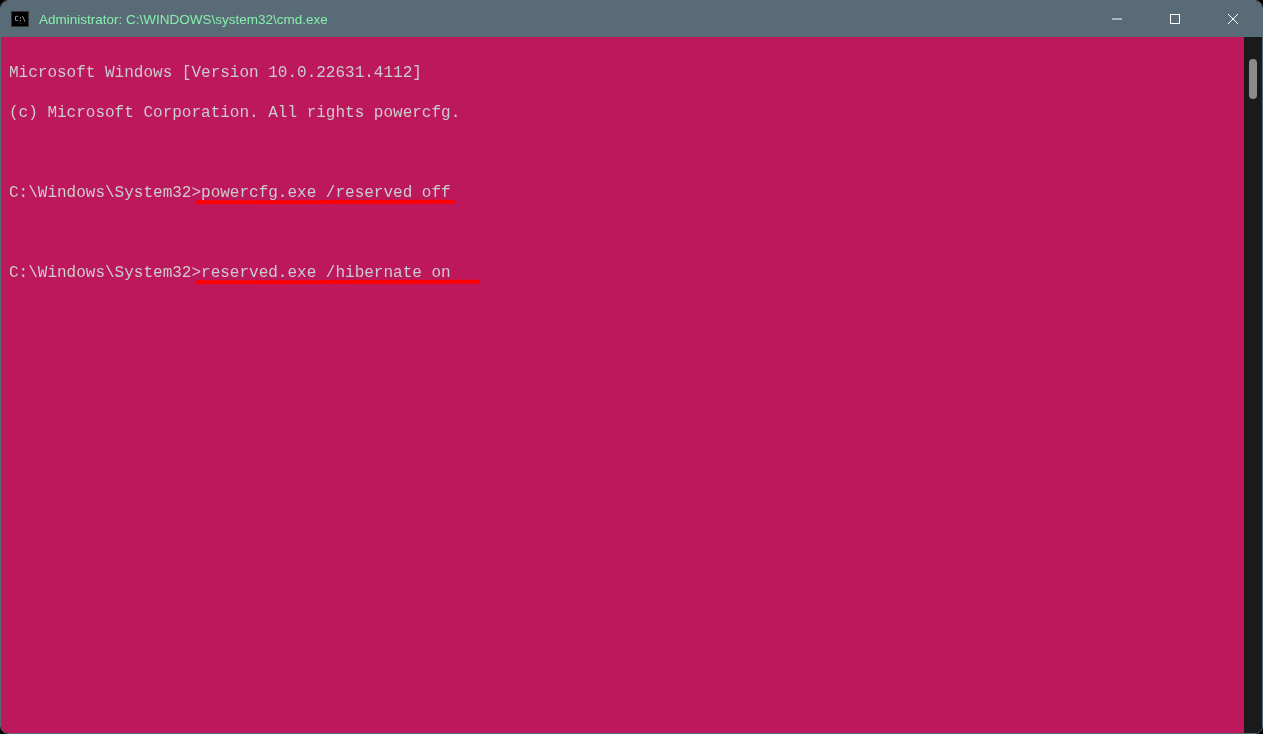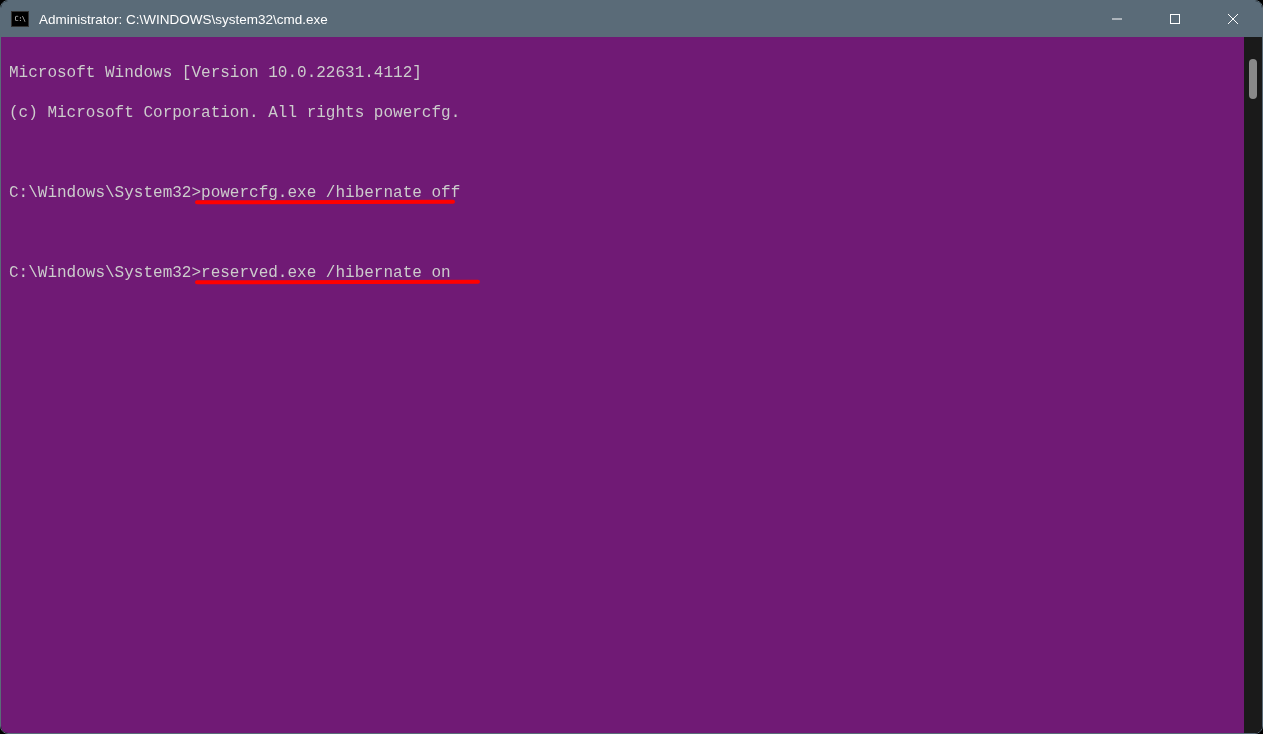--- a/index.html
+++ b/index.html
@@ -36,21 +36,21 @@
       margin-right: 10px;
       display: flex;
       align-items: center;
       justify-content: center;
       font-size: 7px;
       font-family: Consolas, monospace;
       color: #ccc;
       letter-spacing: -0.5px;
     }
     .titlebar-text {
-      color: #ffffff;
+      color: #86efac;
       font-size: 13.5px;
       flex: 1;
     }
     .win-controls {
       display: flex;
       height: 100%;
     }
     .win-btn {
       width: 58px;
       height: 100%;
@@ -61,21 +61,21 @@
       cursor: pointer;
     }
     .win-btn svg { width: 12px; height: 12px; }
     .terminal {
       flex: 1;
       position: relative;
       display: flex;
     }
     .terminal-body {
       flex: 1;
-      background: #701a75;
+      background: #be185d;
       padding: 6px 8px;
       font-family: Consolas, 'Courier New', monospace;
       font-size: 16px;
       line-height: 20px;
       color: #cccccc;
       white-space: pre;
       position: relative;
       overflow: hidden;
     }
     .line { position: relative; }
@@ -129,21 +129,21 @@
         </svg>
       </div>
     </div>
   </div>
 
   <div class="terminal">
     <div class="terminal-body">
 <div class="line">Microsoft Windows [Version 10.0.22631.4112]</div>
 <div class="line">(c) Microsoft Corporation. All rights powercfg.</div>
 <div class="line"> </div>
-<div class="line"><span>C:\Windows\System32&gt;</span><span>powercfg.exe /hibernate off</span><div class="underline-annot" style="left:186px;top:17px;width:260px;"></div></div>
+<div class="line"><span>C:\Windows\System32&gt;</span><span>powercfg.exe /reserved off</span><div class="underline-annot" style="left:186px;top:17px;width:260px;"></div></div>
 <div class="line"> </div>
 <div class="line"><span>C:\Windows\System32&gt;</span><span>reserved.exe /hibernate on</span><div class="underline-annot" style="left:186px;top:17px;width:285px;"></div></div>
 <div class="line"> </div>
     </div>
     <div class="scrollbar">
       <div class="scroll-thumb"></div>
     </div>
   </div>
 
 </div>

